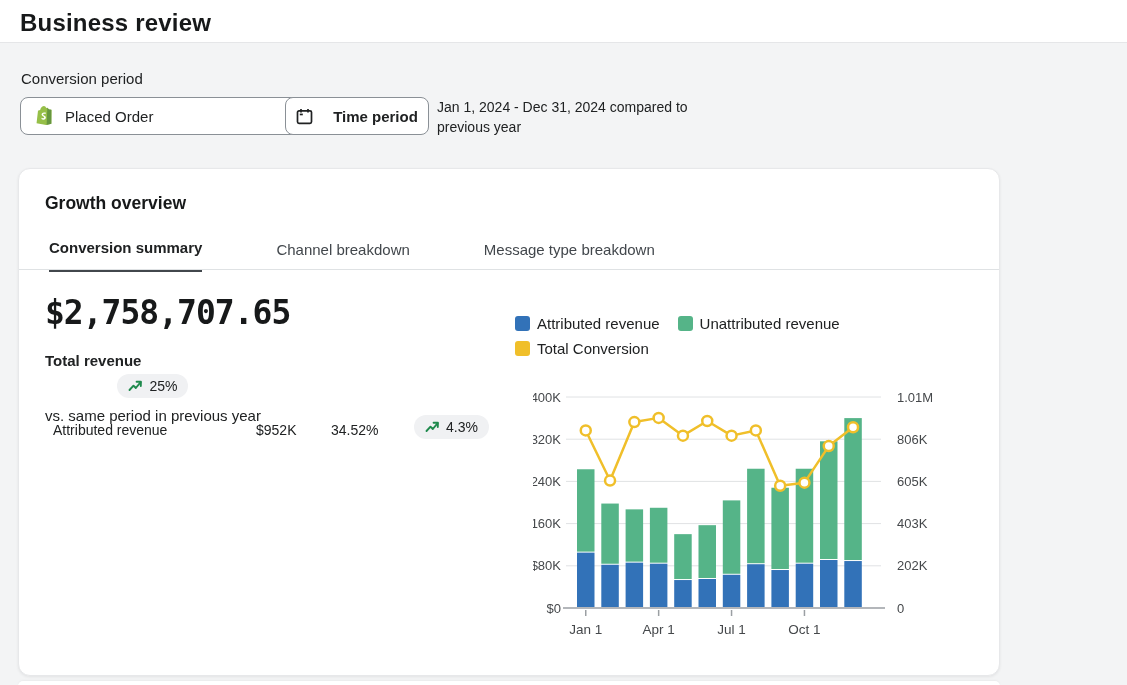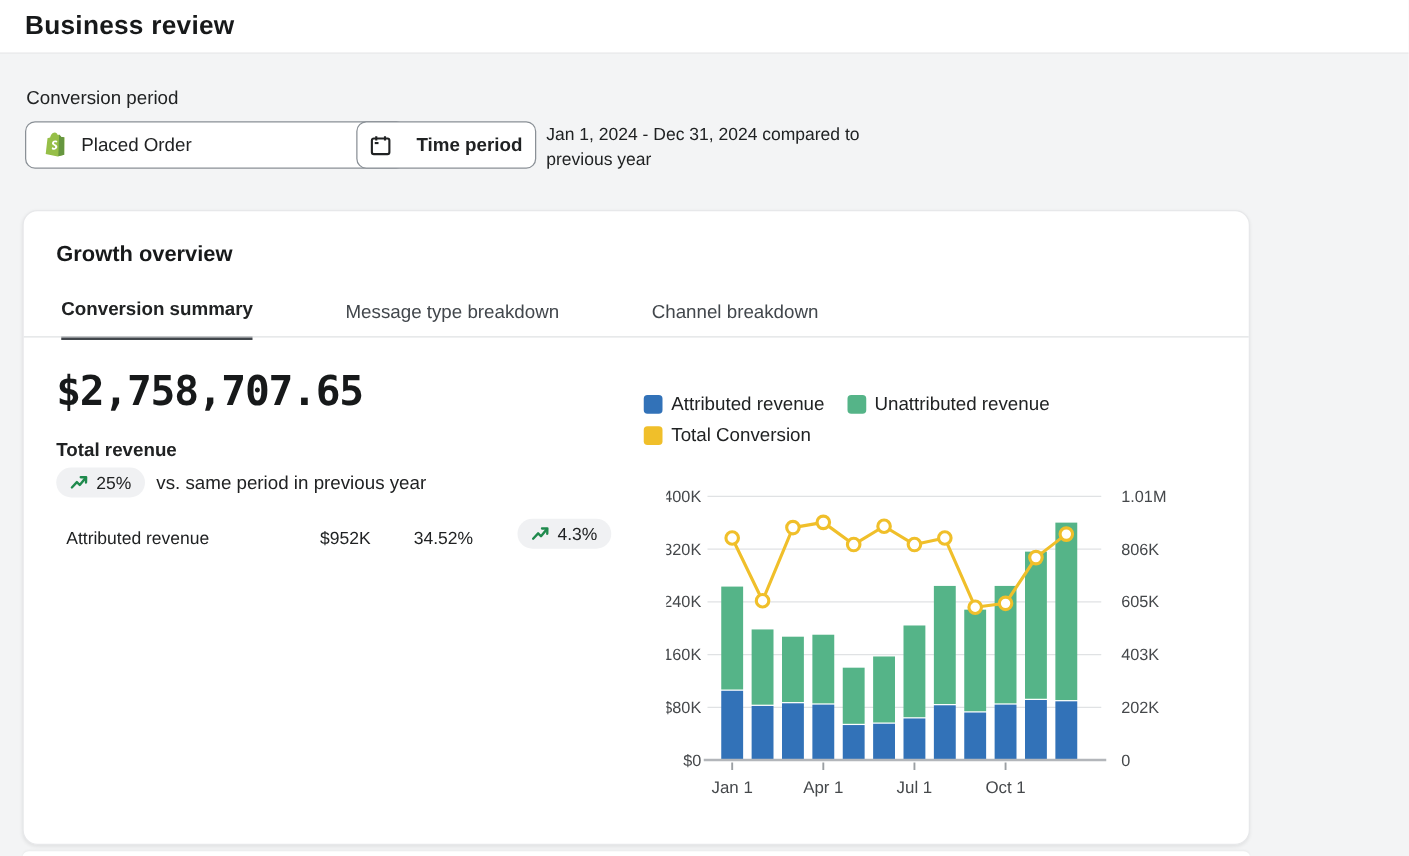--- a/index.html
+++ b/index.html
@@ -1,42 +1,42 @@
 <!DOCTYPE html>
 <html><head>
 <meta charset="utf-8">
 <style>
   * { margin:0; padding:0; box-sizing:border-box; }
   html,body { width:1127px; height:685px; overflow:hidden; }
   body { background:#f3f4f5; font-family:"Liberation Sans", sans-serif; color:#202223; position:relative; }
 
   
   .page-header { position:absolute; left:0; top:0; width:1127px; height:43px; background:#fff; border-bottom:1px solid #e5e6e8; }
-  .page-header h1 { font-size:21px; font-weight:bold; color:#17191a; padding:9px 0 0 20px; letter-spacing:.2px; }
+  .page-header h1 { font-size:24px; font-weight:bold; color:#17191a; padding:9px 0 0 20px; letter-spacing:.2px; }
 
   
   .filters-label { position:absolute; left:21px; top:70px; font-size:15px; color:#202223; }
   .dropdown { position:absolute; left:20px; top:97px; width:305px; height:38px; background:#fff; border:1px solid #8a9096; border-radius:8px; display:flex; align-items:center; padding:0 14px; cursor:pointer; }
   .dropdown .val { font-size:15px; color:#202223; margin-left:10px; flex:1; text-align:left; }
   .btn-time { position:absolute; left:285px; top:97px; width:144px; height:38px; background:#fff; border:1px solid #8a9096; border-radius:8px; display:flex; align-items:center; justify-content:center; gap:20px; cursor:pointer; }
   .btn-time .lbl { font-size:15px; font-weight:bold; color:#202223; }
   .daterange { position:absolute; left:437px; top:97px; width:258px; font-size:14px; line-height:20px; color:#202223; }
 
   
   .card { position:absolute; left:18px; top:168px; width:982px; height:508px; background:#fff; border:1px solid #e7e8ea; border-radius:12px; box-shadow:0 1px 3px rgba(0,0,0,.07); }
   .card-title { position:absolute; left:26px; top:24px; font-size:17.5px; font-weight:bold; color:#17191a; }
   .tabs { position:absolute; left:30px; top:64px; display:flex;gap:47px; }
   .tab { font-size:15px; color:#42474c; padding:6px 0 13px 0; margin-right:27px; background:none; border:none; cursor:pointer; font-family:inherit; }
   .tab.active { font-weight:bold; color:#202223; border-bottom:3px solid #42474c; }
   .tabs-divider { position:absolute; left:0; top:100px; width:100%; height:1px; background:#dfe2e4; }
 
   
   .big-number { position:absolute; left:26px; top:124px; font-family:"DejaVu Sans Mono", monospace; font-weight:bold; font-size:33px; color:#17191a; letter-spacing:-1px; }
   .total-label { position:absolute; left:26px; top:183px; font-size:15px; font-weight:bold; color:#202223; }
-  .change-row { position:absolute; left:26px; top:205px; display:flex; align-items:center; gap:9px; }
+  .change-row { position:absolute; left:26px; top:205px; display:flex; align-items:center; gap:9px;flex-direction:column; }
   .pill { display:inline-flex; align-items:center; gap:6px; background:#f0f1f3; border-radius:13px; padding:4px 11px; font-size:14px; color:#202223; }
   .change-context { font-size:15px; color:#202223; }
   .metric-row { position:absolute; left:0; top:246px; width:500px; height:28px; }
   .metric-row .m-label { position:absolute; left:34px; top:7px; font-size:14px; color:#202223; }
   .metric-row .m-value { position:absolute; left:237px; top:7px; font-size:14px; color:#202223; }
   .metric-row .m-pct   { position:absolute; left:312px; top:7px; font-size:14px; color:#202223; }
   .metric-row .m-badge { position:absolute; left:395px; top:0; }
 
   
   .legend { position:absolute; left:496px; top:146px; width:410px; display:flex; flex-wrap:wrap; }
@@ -84,22 +84,22 @@
   <span class="lbl">Time period</span>
 </button>
 
 <div class="daterange">Jan 1, 2024 - Dec 31, 2024 compared to previous year</div>
 
 <div class="card">
   <h2 class="card-title">Growth overview</h2>
 
   <div class="tabs">
     <button class="tab active">Conversion summary</button>
+    <button class="tab">Channel breakdown</button>
     <button class="tab">Message type breakdown</button>
-    <button class="tab">Channel breakdown</button>
   </div>
   <div class="tabs-divider"></div>
 
   <div class="big-number">$2,758,707.65</div>
   <div class="total-label">Total revenue</div>
 
   <div class="change-row">
     <span class="pill">
       <span style="display:inline-flex;">
         <svg width="15" height="12" viewBox="0 0 15 12">

